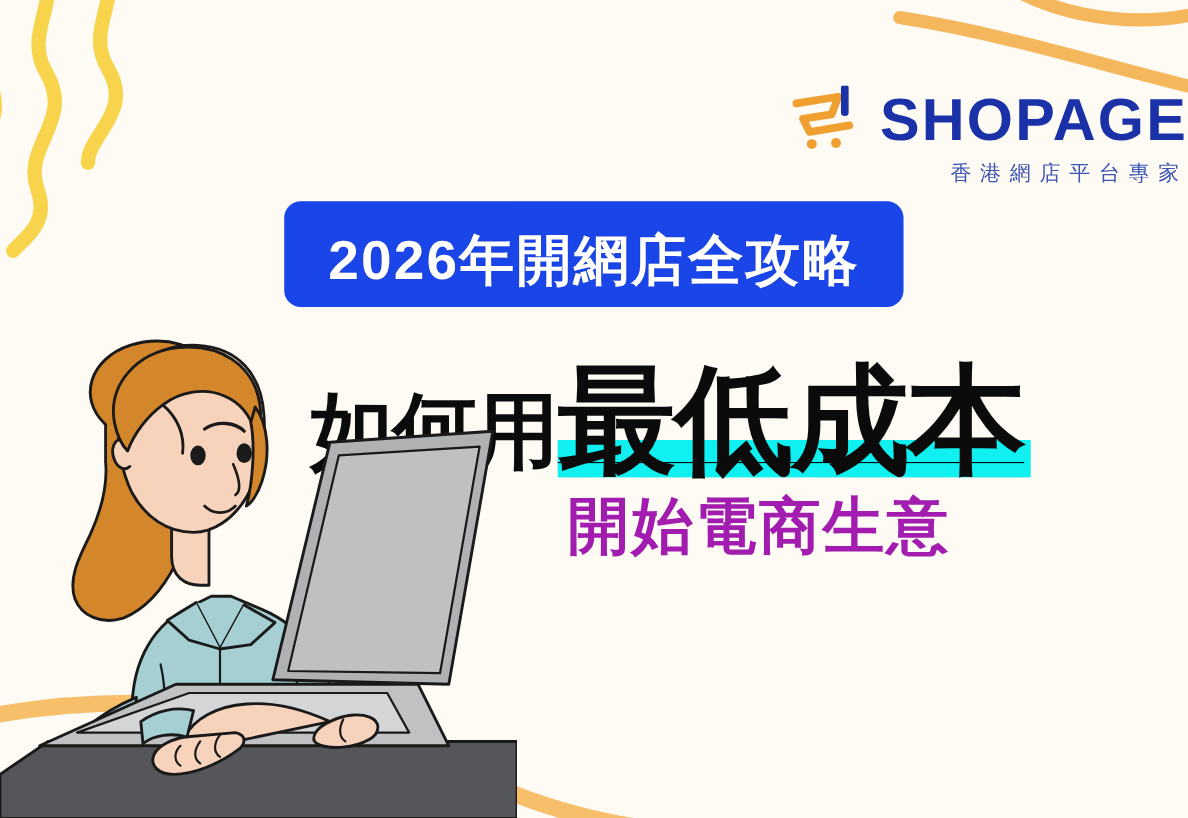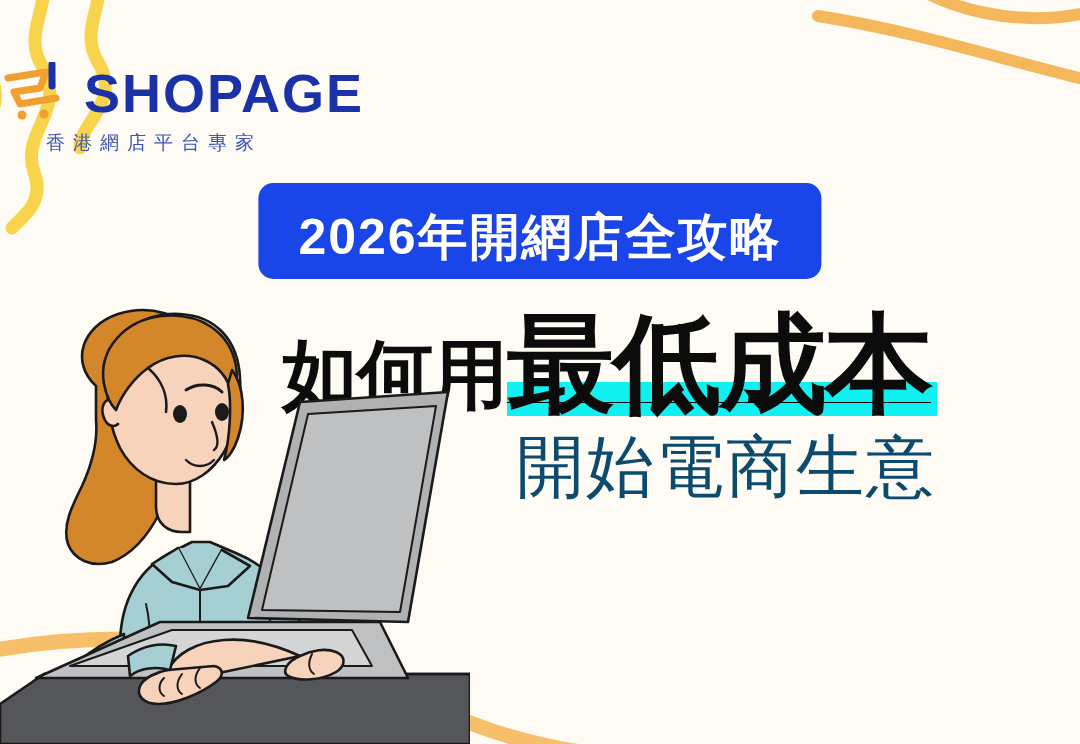--- a/index.html
+++ b/index.html
@@ -22,24 +22,24 @@
     pointer-events: none;
   }
   #deco-top-left   { left: -30px;  top: -40px;  width: 300px; height: 300px; }
   #deco-top-right  { right: -10px; top: -30px;  width: 330px; height: 180px; }
   #deco-bottom     { left: -40px;  bottom: -30px; width: 820px; height: 230px; }
 
   
   #logo-block {
     position: absolute;
     left: 0; right: 0;
-    top: 62px;
+    top: 78px;
     display: flex;
     flex-direction: column;
-    align-items: flex-start;
+    align-items: flex-end;
   }
   #logo-row {
     display: flex;
     align-items: center;
     gap: 12px;
   }
   #cart-icon { display:block; }
   #logo-wordmark {
     font-size: 54px;
     font-weight: bold;
@@ -75,21 +75,21 @@
     letter-spacing: 2px;
     line-height: 1.08;
     white-space: nowrap;
     text-shadow: 0 0 1px rgba(0,0,0,.25);
   }
 
   
   #headline {
     position: absolute;
     left: 282px;
-    top: 310px;
+    top: 328px;
     width: 790px;
   }
   #headline-line1 {
     display: flex;
     align-items: flex-end;
     line-height: 1;
     white-space: nowrap;
   }
   .hl-small {
     font-size: 76px;
@@ -117,23 +117,23 @@
     z-index: 1;
     font-size: 108px;
     font-weight: bold;
     color: #0B0B0B;
     letter-spacing: -2px;
     line-height: 1;
   }
   #headline-line2 {
     margin-top: 14px;
     margin-left: 234px;
-    font-size: 68px;
-    font-weight: normal;
-    color: #0c4a6e;
+    font-size: 56px;
+    font-weight: bold;
+    color: #a21caf;
     letter-spacing: 2px;
     line-height: 1;
     white-space: nowrap;
   }
 
   
   #illustration {
     position: absolute;
     left: 0;
     bottom: 0;

